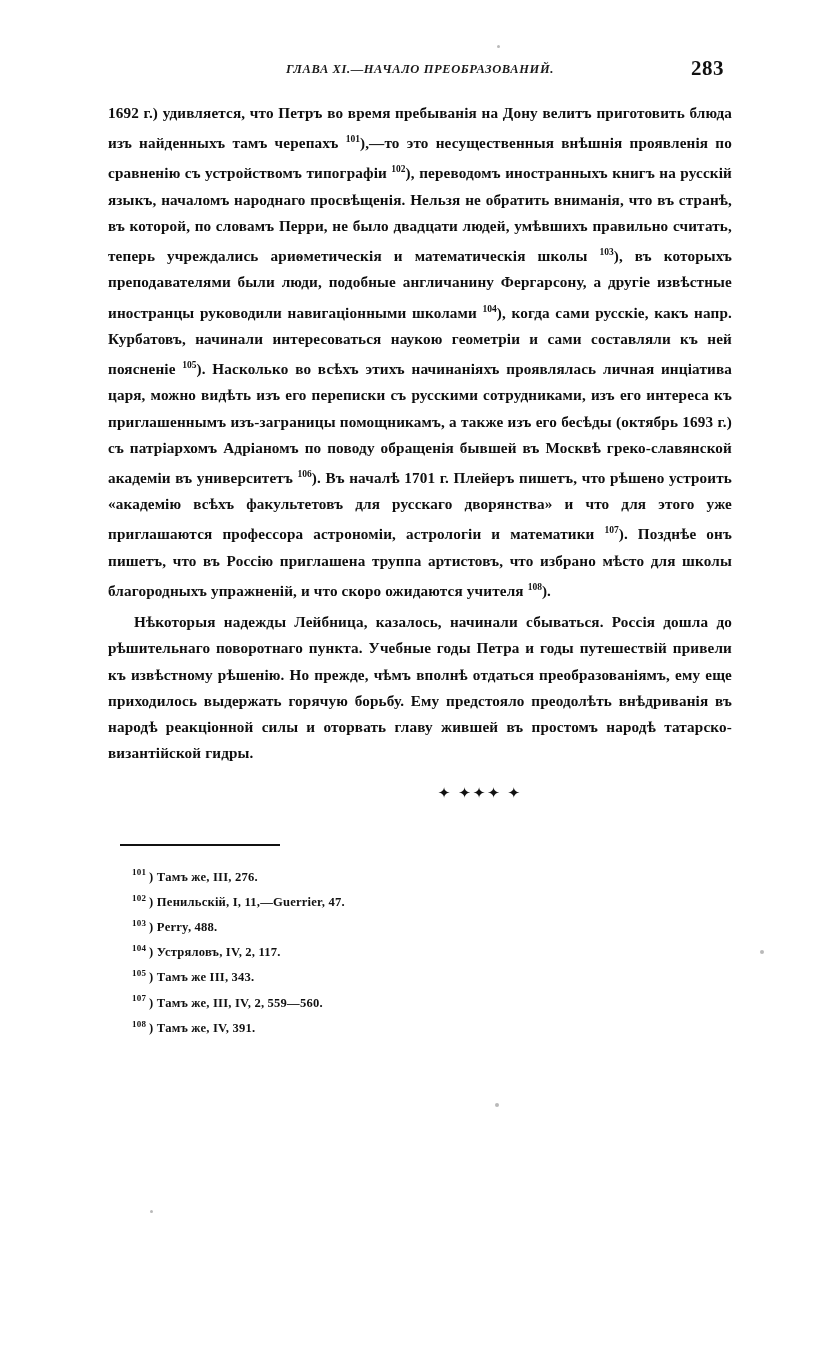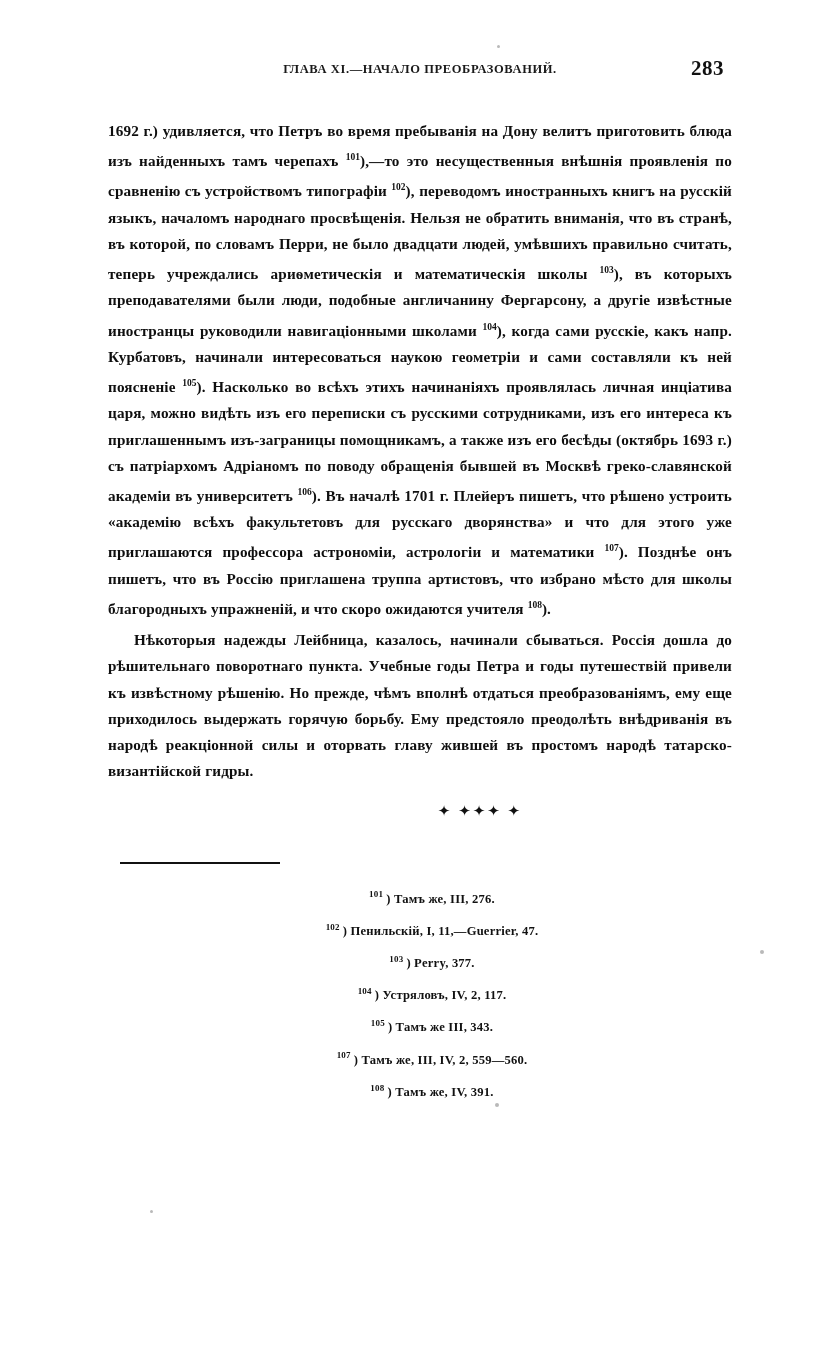--- a/index.html
+++ b/index.html
@@ -32,32 +32,33 @@
     position: absolute;
     left: 0;
     right: 0;
     top: 6px;
     text-align: center;
     font-size: 12.5px;
     letter-spacing: 0.6px;
     font-weight: bold;
     text-transform: uppercase;
     color: #1a1a1a;
+    font-style: italic;
   }
   .page-number {
     position: absolute;
     right: 8px;
     top: 0;
     font-size: 21px;
     font-weight: bold;
     letter-spacing: 0.5px;
   }
   
   .body-block {
-    margin-top: 28px;
+    margin-top: 10px;
   }
   p.para {
     margin: 0 0 0 0;
     font-size: 15.2px;
     line-height: 26.2px;
     text-align: justify;
     text-align-last: left;
     letter-spacing: 0.15px;
     color: #0f0f0f;
     font-weight: 600;
@@ -88,24 +89,23 @@
     margin-top: 42px;
     margin-left: 12px;
     width: 160px;
     height: 2px;
     background: #111;
   }
   .footnotes {
     margin-top: 16px;
     margin-left: 24px;
     font-size: 12.6px;
-    line-height: 28px;
+    line-height: 21px;
     font-weight: bold;
     letter-spacing: 0.2px;
-    text-align: center;
   }
   .footnotes div {
     white-space: nowrap;
   }
   .fn-num {
     font-size: 9px;
     vertical-align: super;
     font-weight: bold;
   }
   .fn-text {
@@ -139,21 +139,21 @@
       <p class="para indent" id="para-1">Нѣкоторыя надежды Лейбница, казалось, начинали сбываться. Россія дошла до рѣшительнаго поворотнаго пункта. Учебные годы Петра и годы путешествій привели къ извѣстному рѣшенію. Но прежде, чѣмъ вполнѣ отдаться преобразованіямъ, ему еще приходилось выдержать горячую борьбу. Ему предстояло преодолѣть внѣдриванія въ народѣ реакціонной силы и оторвать главу жившей въ простомъ народѣ татарско-византійской гидры.</p>
     </div>
 
     <div class="ornament">✦ ✦✦✦ ✦</div>
 
     <div class="fn-rule"></div>
 
     <div class="footnotes" id="footnotes">
         <div><span class="fn-num">101</span><span class="fn-text">) Тамъ же, III, 276.</span></div>
         <div><span class="fn-num">102</span><span class="fn-text">) Пенильскій, I, 11,—Guerrier, 47.</span></div>
-        <div><span class="fn-num">103</span><span class="fn-text">) Perry, 377.</span></div>
+        <div><span class="fn-num">103</span><span class="fn-text">) Perry, 488.</span></div>
         <div><span class="fn-num">104</span><span class="fn-text">) Устряловъ, IV, 2, 117.</span></div>
         <div><span class="fn-num">105</span><span class="fn-text">) Тамъ же III, 343.</span></div>
         <div><span class="fn-num">107</span><span class="fn-text">) Тамъ же, III, IV, 2, 559—560.</span></div>
         <div><span class="fn-num">108</span><span class="fn-text">) Тамъ же, IV, 391.</span></div>
       </div>
 
   </div>
 </div>
 
 </body></html>

